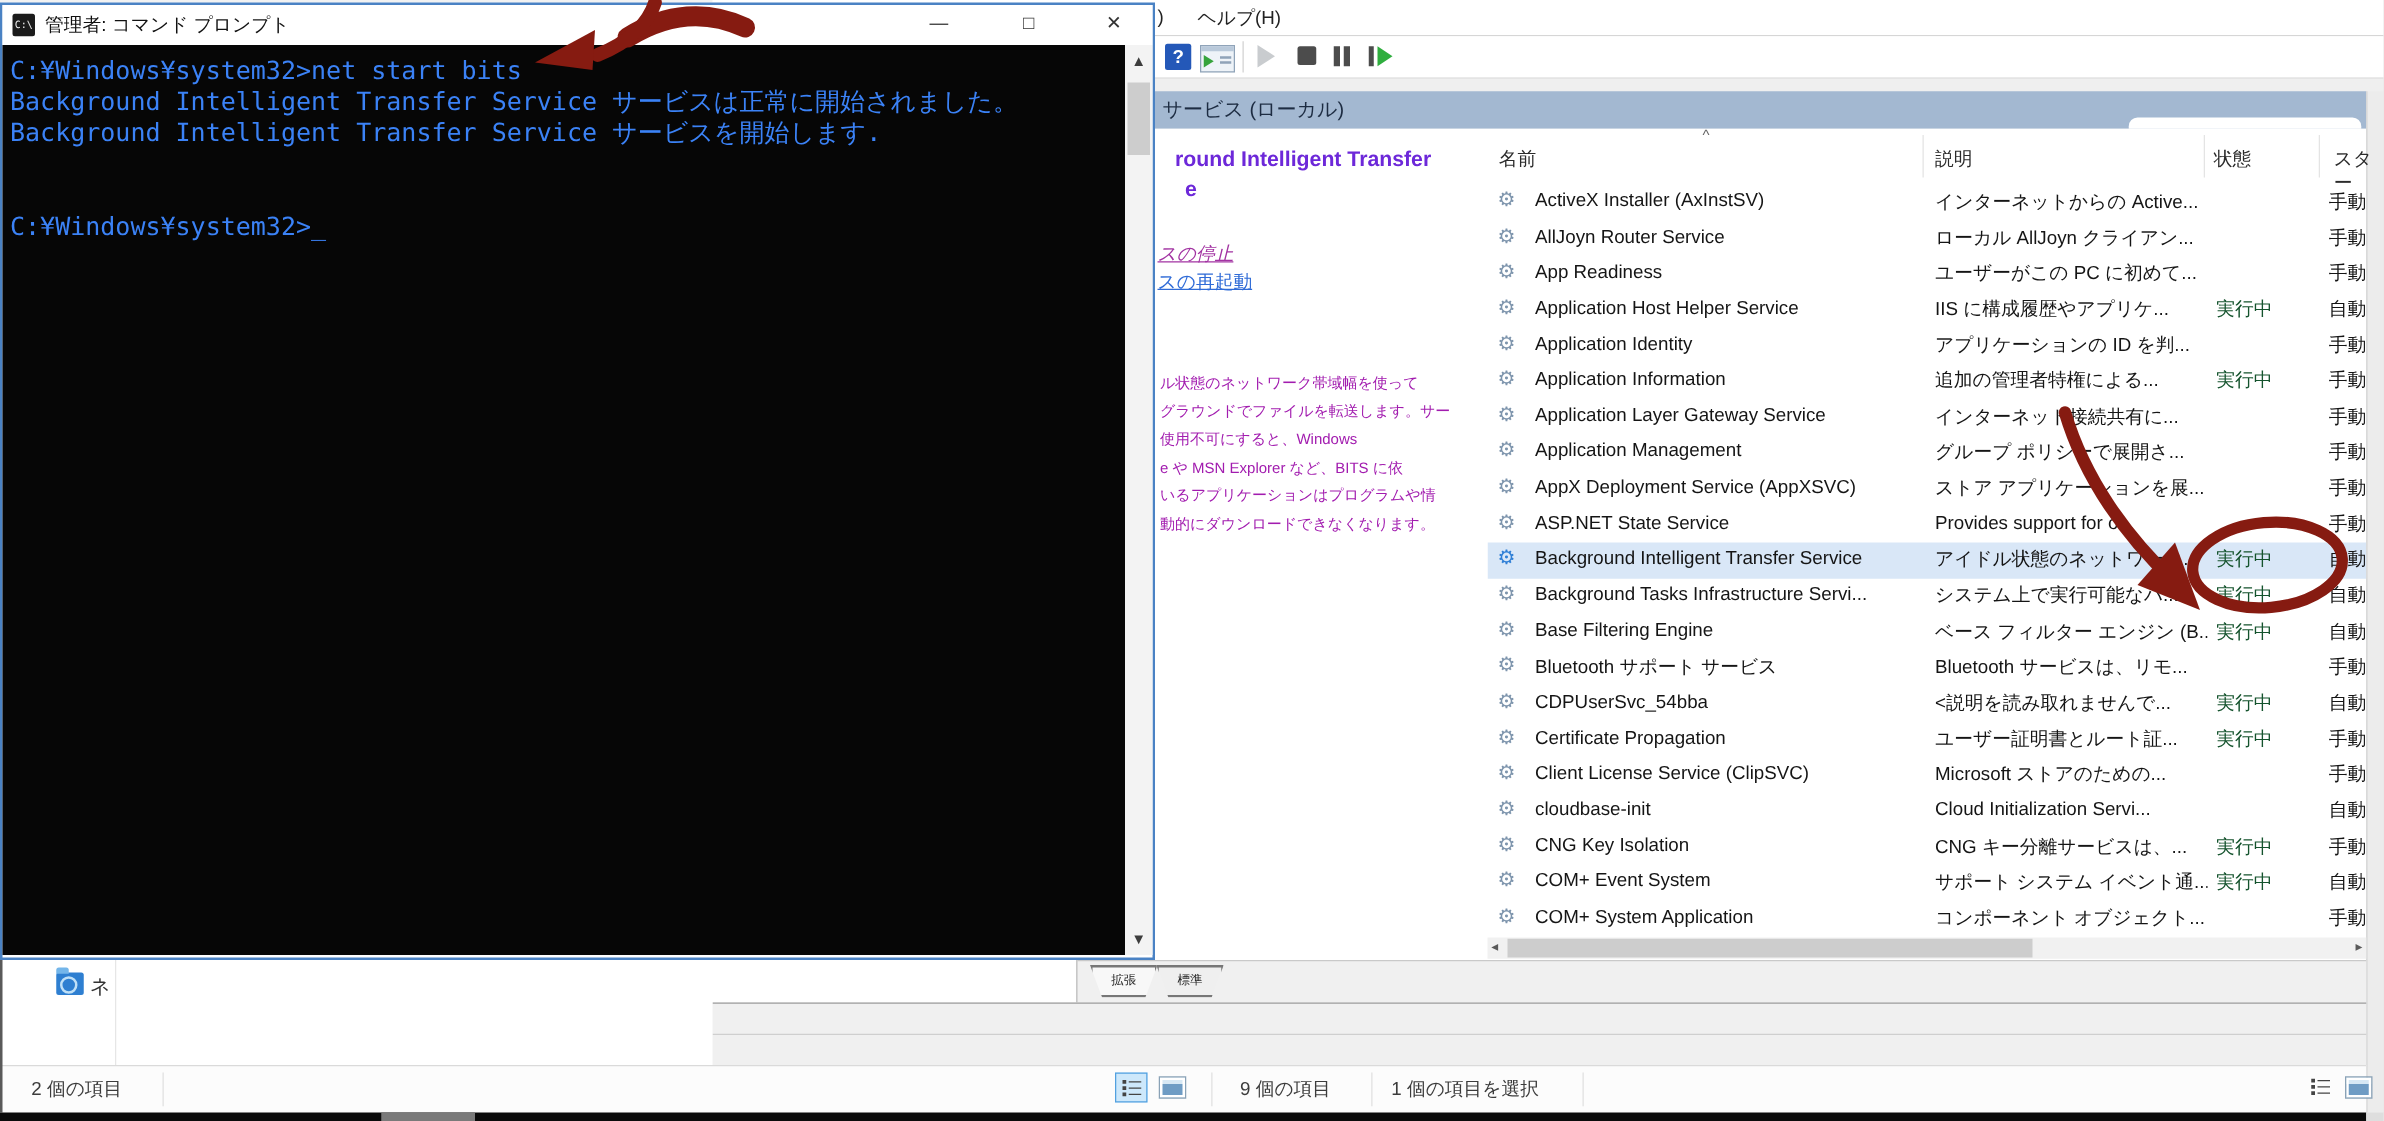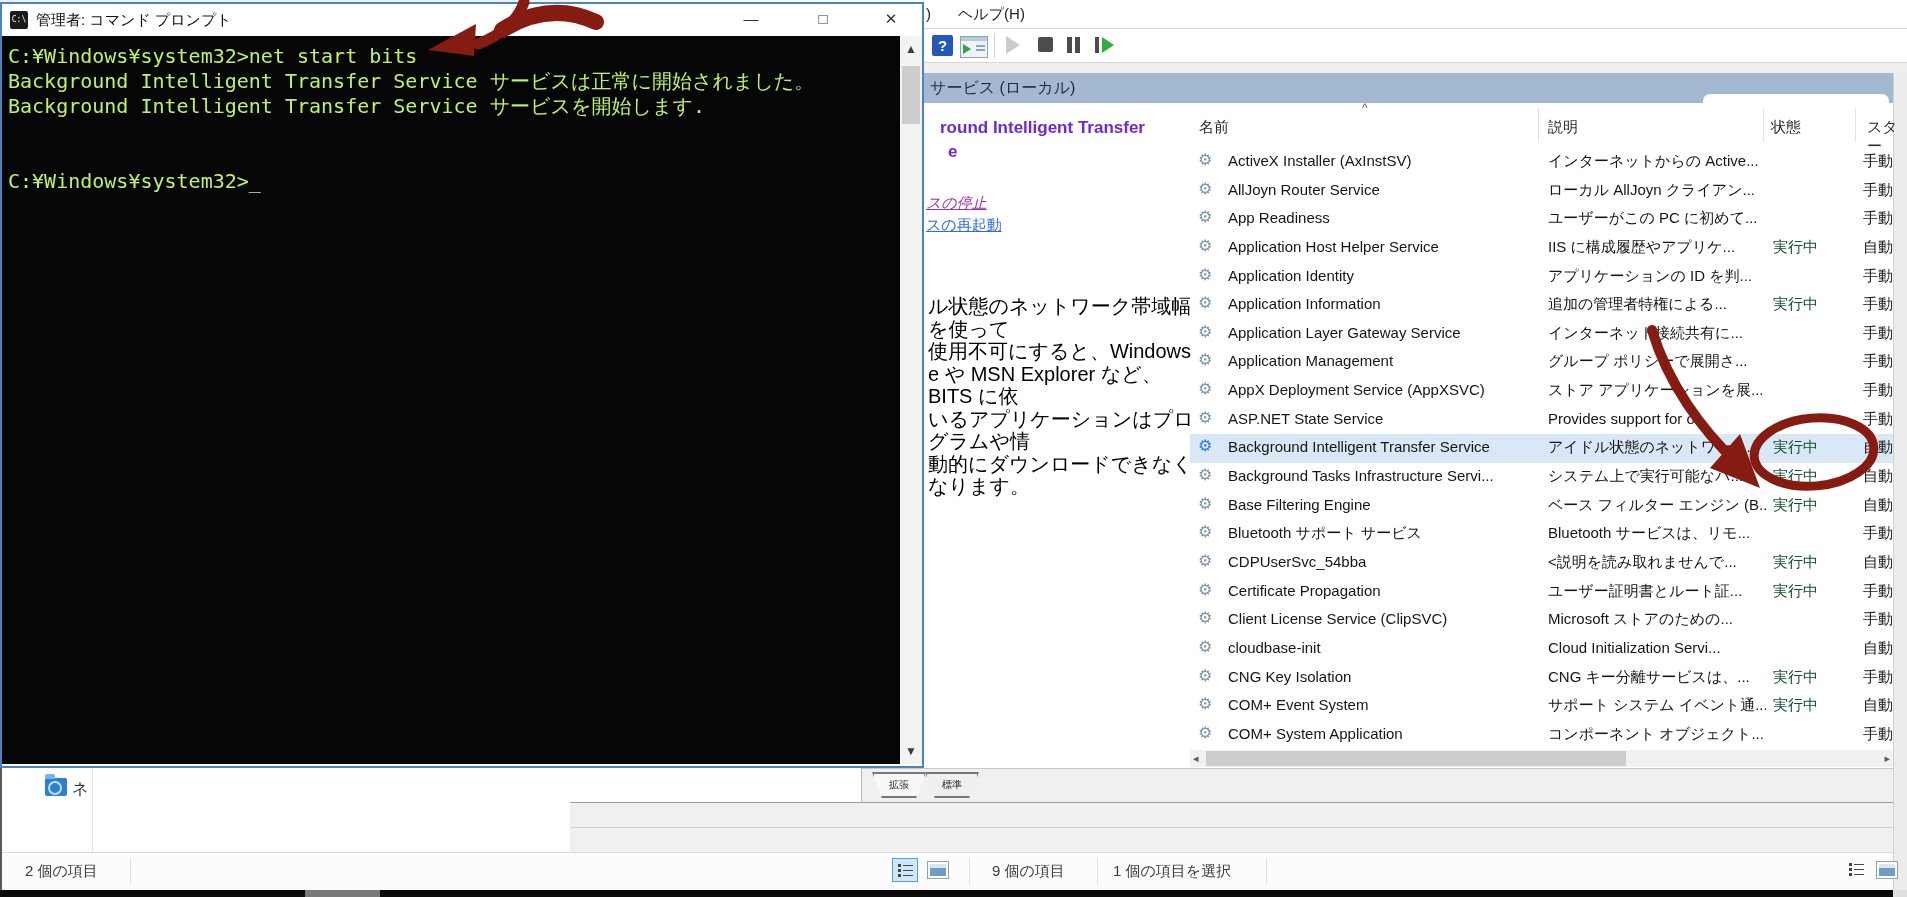--- a/index.html
+++ b/index.html
@@ -27,21 +27,21 @@
   .tb-play{position:absolute;left:436px;top:7px;width:0;height:0;border-left:14px solid #c9cccf;border-top:9px solid transparent;border-bottom:9px solid transparent;}
   .tb-stop{position:absolute;left:468px;top:8px;width:15px;height:15px;background:#4c4c4c;border-radius:2px;}
   .tb-pause{position:absolute;left:497px;top:8px;width:5px;height:16px;background:#4c4c4c;box-shadow:8px 0 0 #4c4c4c;}
   .tb-restart-bar{position:absolute;left:525px;top:8px;width:4px;height:16px;background:#4c4c4c;}
   .tb-restart-tri{position:absolute;left:532px;top:8px;width:0;height:0;border-left:12px solid #2fae3e;border-top:8px solid transparent;border-bottom:8px solid transparent;}
   
   .lp-title{font-size:17px;font-weight:bold;color:#6d28d9;}
   .lp-link{font-size:15px;text-decoration:underline;cursor:pointer;}
   .lp-stop{color:#a233a2;}
   .lp-restart{color:#2f6bd7;}
-  .lp-desc{left:928px;top:295px;width:270px;font-size:20px;line-height:22.5px;color:#000000;}
+  .lp-desc{left:928px;top:295px;width:270px;font-size:12px;line-height:22.5px;color:#a21caf;}
   
   .th{font-size:15px;color:#2b2b2b;}
   .col-sep{width:1px;height:34px;background:#e4e4e4;top:108px;}
   #svc-rows{left:1190px;top:148px;width:703px;height:602px;overflow:hidden;}
   .svc-row{position:relative;width:703px;height:28.65px;font-size:15px;}
   .svc-row.sel{background:#d9e7f7;}
   .svc-row span{position:absolute;top:4px;white-space:nowrap;overflow:hidden;}
   .c-icon{left:8px;width:22px;top:2px !important;font-size:16px;color:#7e95ad;}
   .sel .c-icon{color:#2f7fd6;}
   .c-name{left:38px;width:300px;color:#151515;}
@@ -83,21 +83,21 @@
   .bb-gray{left:305px;top:890px;width:75px;height:7px;background:#7a7a7a;}
   .bb-corner{left:1893px;top:890px;width:14px;height:7px;background:#dedede;}
   
   .cmd{left:0;top:2px;width:924px;height:766px;border:2px solid #4a82c4;background:#fff;box-sizing:border-box;z-index:10;}
   .cmd-title{position:absolute;left:0;top:0;width:100%;height:32px;background:#fff;}
   .cmd-ico{position:absolute;left:8px;top:7px;width:18px;height:18px;background:#1b1b1b;border-radius:2px;
            color:#eee;font-size:8px;font-family:"DejaVu Sans Mono",monospace;line-height:18px;text-align:center;}
   .cmd-name{position:absolute;left:34px;top:7px;font-size:15px;color:#111;}
   .wbtn{position:absolute;top:0;width:34px;height:30px;text-align:center;line-height:30px;font-size:15px;color:#333;}
   .console{position:absolute;left:0;top:32px;width:898px;height:728px;background:#060606;overflow:hidden;
-           font-family:"DejaVu Sans Mono",monospace;font-size:20px;line-height:25px;color:#bef264;padding:8px 0 0 6px;box-sizing:border-box;}
+           font-family:"DejaVu Sans Mono",monospace;font-size:20px;line-height:25px;color:#3b82f6;padding:8px 0 0 6px;box-sizing:border-box;}
   .term-line{white-space:pre;height:25px;}
   .cscroll{position:absolute;right:0;top:32px;width:22px;height:728px;background:#f3f3f3;}
   .cs-arrow{position:absolute;left:0;width:22px;text-align:center;font-size:12px;color:#3d3d3d;}
   .cs-thumb{position:absolute;left:2px;top:30px;width:18px;height:58px;background:#cdcdcd;}
   
   #anno{position:absolute;left:0;top:0;z-index:50;pointer-events:none;}
 </style>
 </head>
 <body>
 
@@ -127,20 +127,21 @@
   </div>
   <div class="abs content"></div>
   <div class="abs rightstrip"></div>
 
   <span class="abs lp-title" style="left:940px;top:118px;">round Intelligent Transfer</span>
   <span class="abs lp-title" style="left:948px;top:142px;">e</span>
   <span class="abs lp-link lp-stop" style="left:926px;top:194px;font-style:italic;">スの停止</span>
   <span class="abs lp-link lp-restart" style="left:926px;top:216px;">スの再起動</span>
   <div class="abs lp-desc" id="bits-desc">
       <div>ル状態のネットワーク帯域幅を使って</div>
+      <div>グラウンドでファイルを転送します。サー</div>
       <div>使用不可にすると、Windows</div>
       <div>e や MSN Explorer など、BITS に依</div>
       <div>いるアプリケーションはプログラムや情</div>
       <div>動的にダウンロードできなくなります。</div>
     </div>
 
   <span class="abs th" style="left:1199px;top:118px;">名前</span>
   <span class="abs th" style="left:1362px;top:101px;font-size:12px;color:#666;">^</span>
   <span class="abs th" style="left:1548px;top:118px;">説明</span>
   <span class="abs th" style="left:1771px;top:118px;">状態</span>

